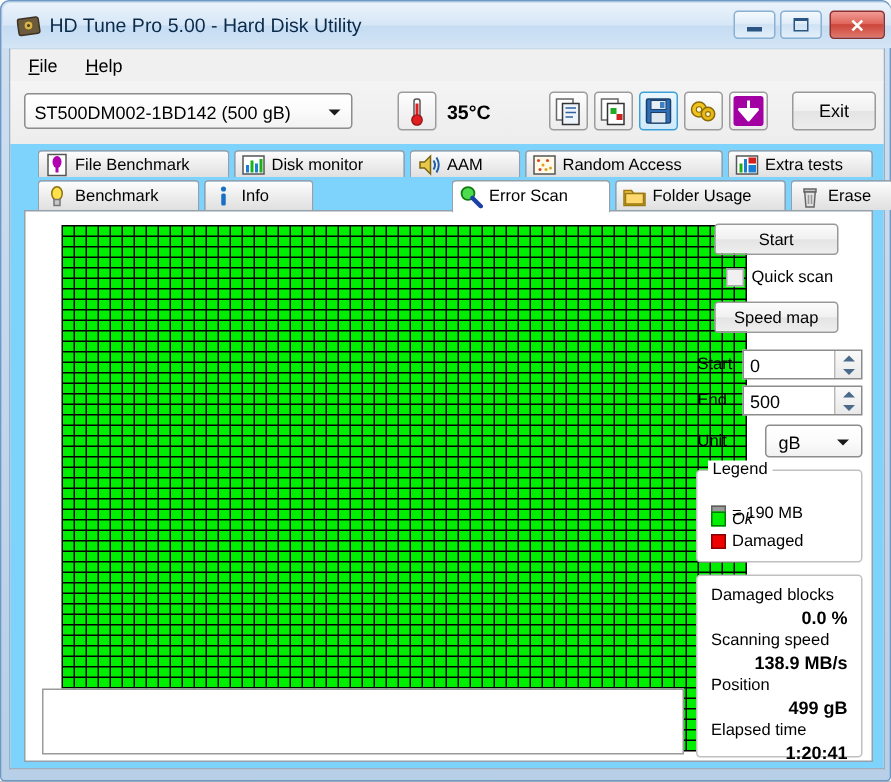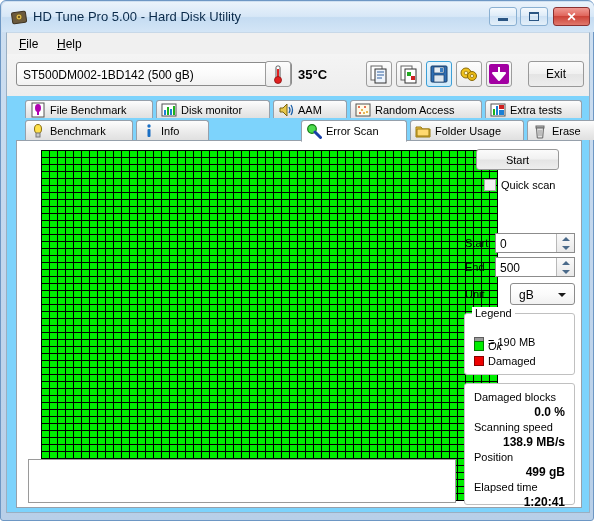--- a/index.html
+++ b/index.html
@@ -119,21 +119,21 @@
   #toolbar {
     position: absolute;
     left: 0; top: 21px;
     width: 582px; height: 42px;
     background: linear-gradient(to bottom, #f4f4f4 0%, #ededed 100%);
     border-bottom: 1px solid #b5b5b5;
   }
   #drive-select {
     position: absolute;
     left: 9px; top: 8px;
-    width: 276px; height: 24px;
+    width: 219px; height: 24px;
     box-sizing: border-box;
     background: linear-gradient(to bottom, #ffffff 0%, #fbfbfb 50%, #f2f2f2 100%);
     border: 1px solid #8c8c8c;
     border-radius: 3px;
     text-align: right;
   }
   #drive-select .txt {
     position: absolute;
     left: 6px; top: 5px;
     font-size: 12px;
@@ -3480,20 +3480,23 @@
 
           <div class="btn" id="start-button">
             <span>Start</span>
           </div>
 
           <div id="quickscan-row">
             <div id="quickscan-box"></div>
             <span id="quickscan-label">Quick scan</span>
           </div>
 
+          <div class="btn" id="speedmap-button">
+            <span>Speed map</span>
+          </div>
 
           <div class="field-row" id="row-start">
             <div class="field-label">Start</div>
             <div class="spinner">
               <div class="val">0</div>
               <div class="spin-btns">
                 <div class="spin-up">
                     <div class="tri-up"></div>
                   </div>
                 <div class="spin-down">

